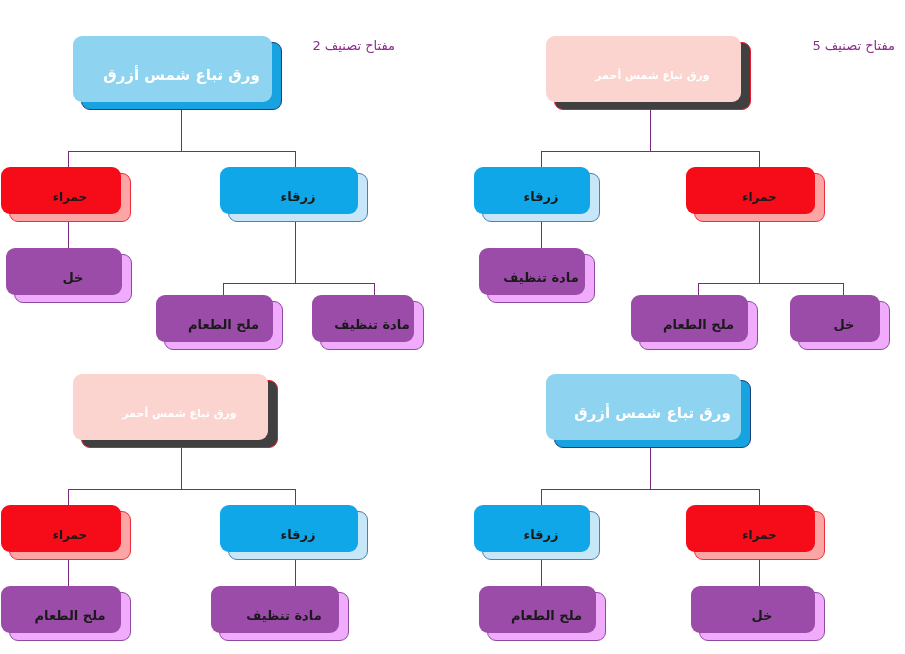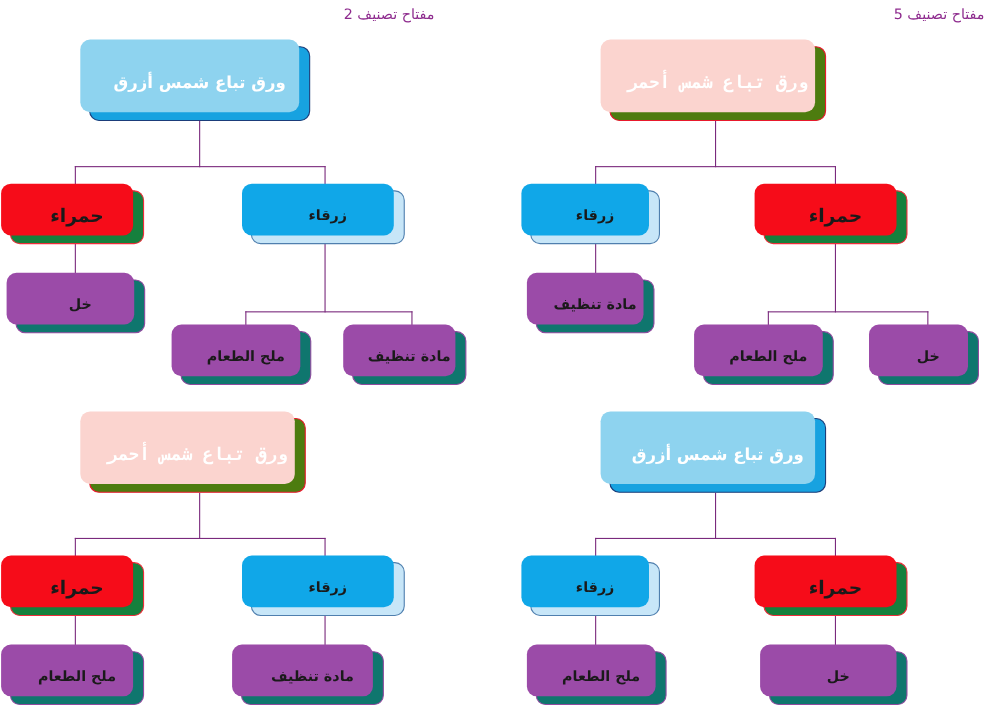--- a/index.html
+++ b/index.html
@@ -15,20 +15,21 @@
 
   
   .key-title{
     position:absolute;
     font-size:13px;
     color:#8e2b8e;
     font-weight:400;
     white-space:nowrap;
     direction:rtl;
     letter-spacing:0px;
+    margin-top:32px;
   }
 
   
   .conn{position:absolute;background:#7a2a7d;}
   .conn.v{width:1.4px;}
   .conn.h{height:1.4px;}
 
   
   .node{
     position:absolute;
@@ -55,62 +56,61 @@
     left:-9px;
     top:-7px;
     width:100%;
     height:100%;
     border-radius:9px;
     z-index:-1;
   }
 
   
   .n-root-red{
-    background:#4d7c0f;
+    background:#404040;
     border:1px solid #e8192c;
     color:#ffffff;
-    font-size:16px;
-    font-weight:700;
-    font-family:Liberation Mono, monospace;
+    font-size:11px;
+    font-weight:700;
   }
   .n-root-red::before{background:#fbd4cf;}
 
   
   .n-root-blue{
     background:#17a2e0;
     border:1.5px solid #1b3d7a;
     color:#ffffff;
     font-size:15px;
     font-weight:700;
   }
   .n-root-blue::before{background:#8ed3ef;}
 
   
   .n-red{
-    background:#15803d;
+    background:#fca5a5;
     border:1.3px solid #ee2d3a;
     color:#1a1a1a;
-    font-size:17px;
+    font-size:12px;
     font-weight:700;
   }
   .n-red::before{background:#f60c19;}
 
   
   .n-blue{
     background:#c7e6f8;
     border:1.3px solid #4f7fae;
     color:#1a1a1a;
     font-size:13px;
     font-weight:700;
   }
   .n-blue::before{background:#10a7e8;}
 
   
   .n-leaf{
-    background:#0f766e;
+    background:#f0abfc;
     border:1.3px solid #8e4a9e;
     color:#1a1a1a;
     font-size:13px;
     font-weight:700;
   }
   .n-leaf::before{background:#9b4ba8;}
 </style>
 </head>
 <body>
 

